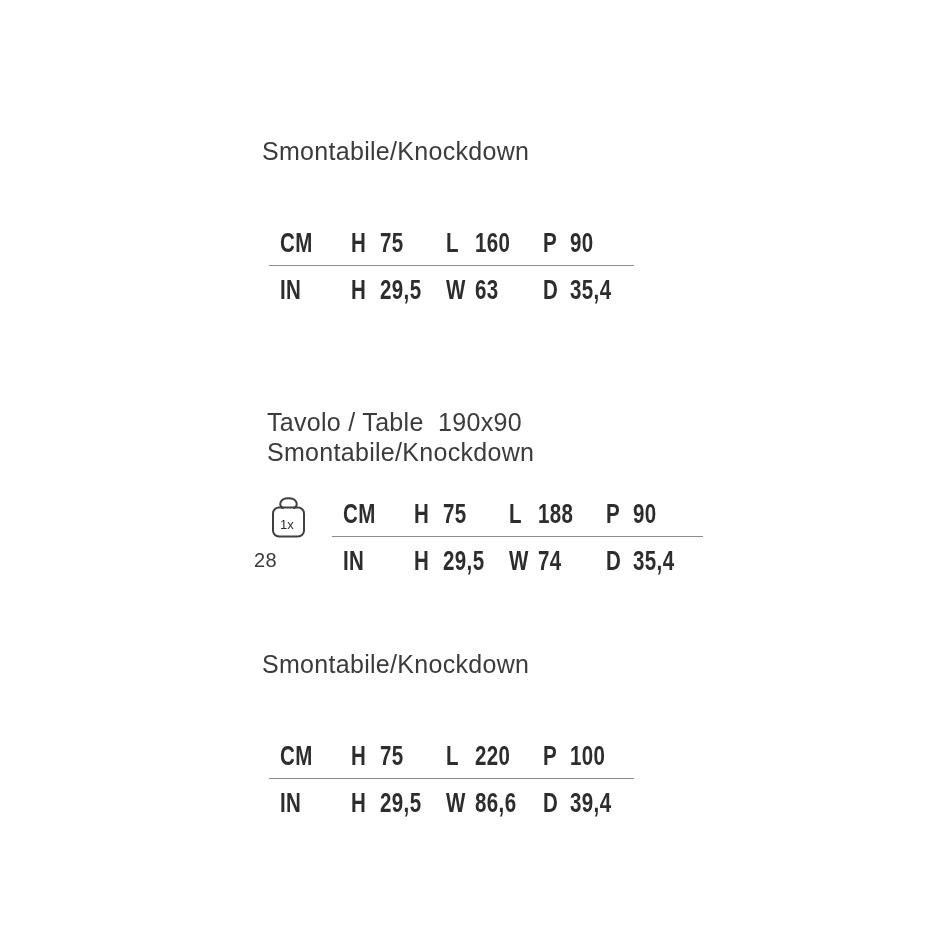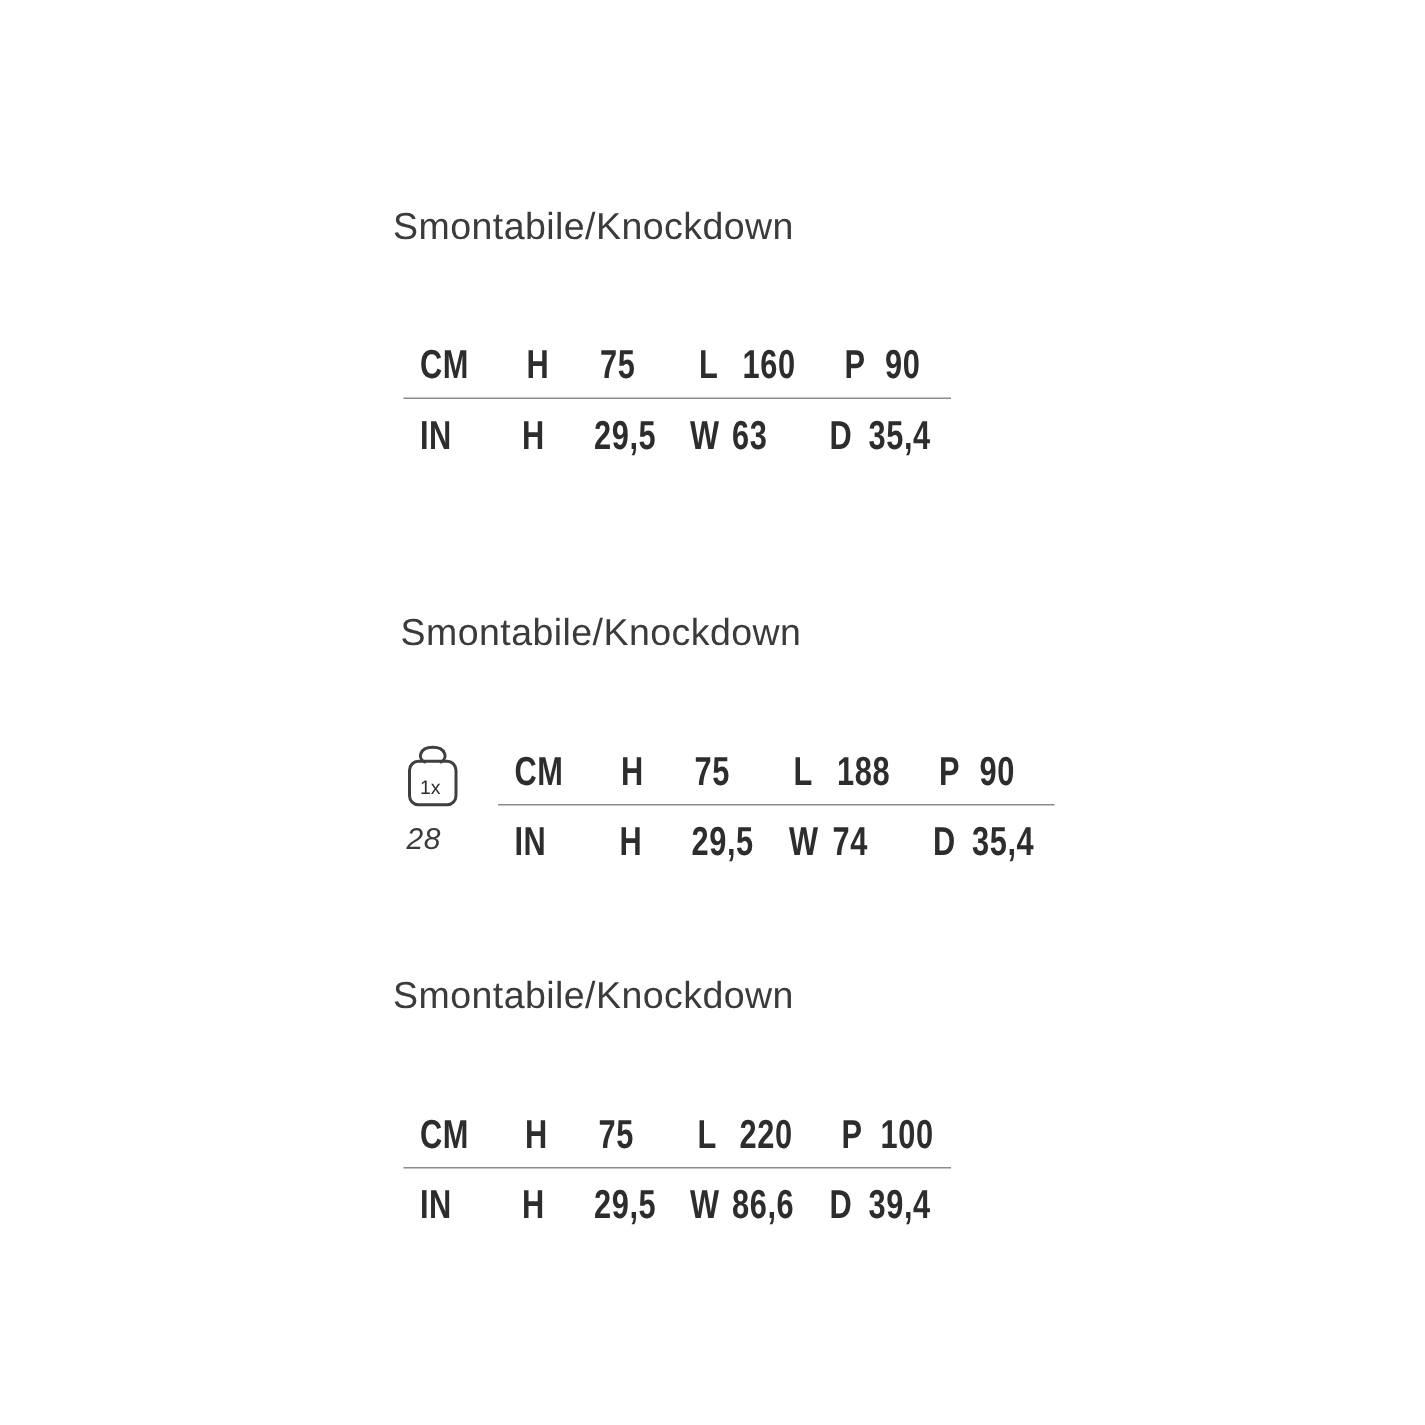--- a/index.html
+++ b/index.html
@@ -25,21 +25,21 @@
 
   
   .spec-table { position: absolute; }
   .srow { display: flex; align-items: center; height: 32px; }
   .srow.second { margin-top: 8px; justify-content: flex-end; }
   .divider { height: 1px; background: #8c8c8c; margin-top: 6px; }
 
   .cell { display: block; box-sizing: border-box; }
   .c-unit { width: 82px; padding-left: 11px; }
   .c-l1 { width: 29px; }
-  .c-v1 { width: 66px; margin-left: 20px; }
+  .c-v1 { width: 66px; }
   .c-l2 { width: 29px; }
   .c-v2 { width: 68px; }
   .c-l3 { width: 27px; }
   .c-v3 { flex: 1; }
 
   .t {
     display: inline-block;
     transform: scaleX(0.76);
     transform-origin: 0 50%;
     font-family: "Liberation Sans", sans-serif;
@@ -96,29 +96,30 @@
       <span class="cell c-l2"><span class="t">W</span></span>
       <span class="cell c-v2"><span class="t">63</span></span>
       <span class="cell c-l3"><span class="t">D</span></span>
       <span class="cell c-v3"><span class="t">35,4</span></span>
     </div>
   </div>
 </div>
 
 <div class="abs">
   <div class="title-block" style="left:267px; top:407px;">
+    <div class="title-line">Tavolo / Table  190x90</div>
     <div class="title-line">Smontabile/Knockdown</div>
   </div>
 
   <svg class="weight-icon-svg" style="left:271px; top:496px;" width="35" height="43" viewBox="0 0 35 43">
     <path d="M12 12 C 7.5 9.8 8.3 2.2 17.5 2.2 C 26.7 2.2 27.5 9.8 23 12"></path>
     <rect x="2" y="11.5" width="31" height="29" rx="6"></rect>
     <text x="9" y="33">1x</text>
   </svg>
-  <div class="weight-value" style="left:271px; top:549px;font-style:italic;">28</div>
+  <div class="weight-value" style="left:254px; top:549px;">28</div>
 
   <div class="spec-table" style="left:332px; top:498px; width:371px;">
     <div class="srow">
       <span class="cell c-unit"><span class="t">CM</span></span>
       <span class="cell c-l1"><span class="t">H</span></span>
       <span class="cell c-v1"><span class="t">75</span></span>
       <span class="cell c-l2"><span class="t">L</span></span>
       <span class="cell c-v2"><span class="t">188</span></span>
       <span class="cell c-l3"><span class="t">P</span></span>
       <span class="cell c-v3"><span class="t">90</span></span>

